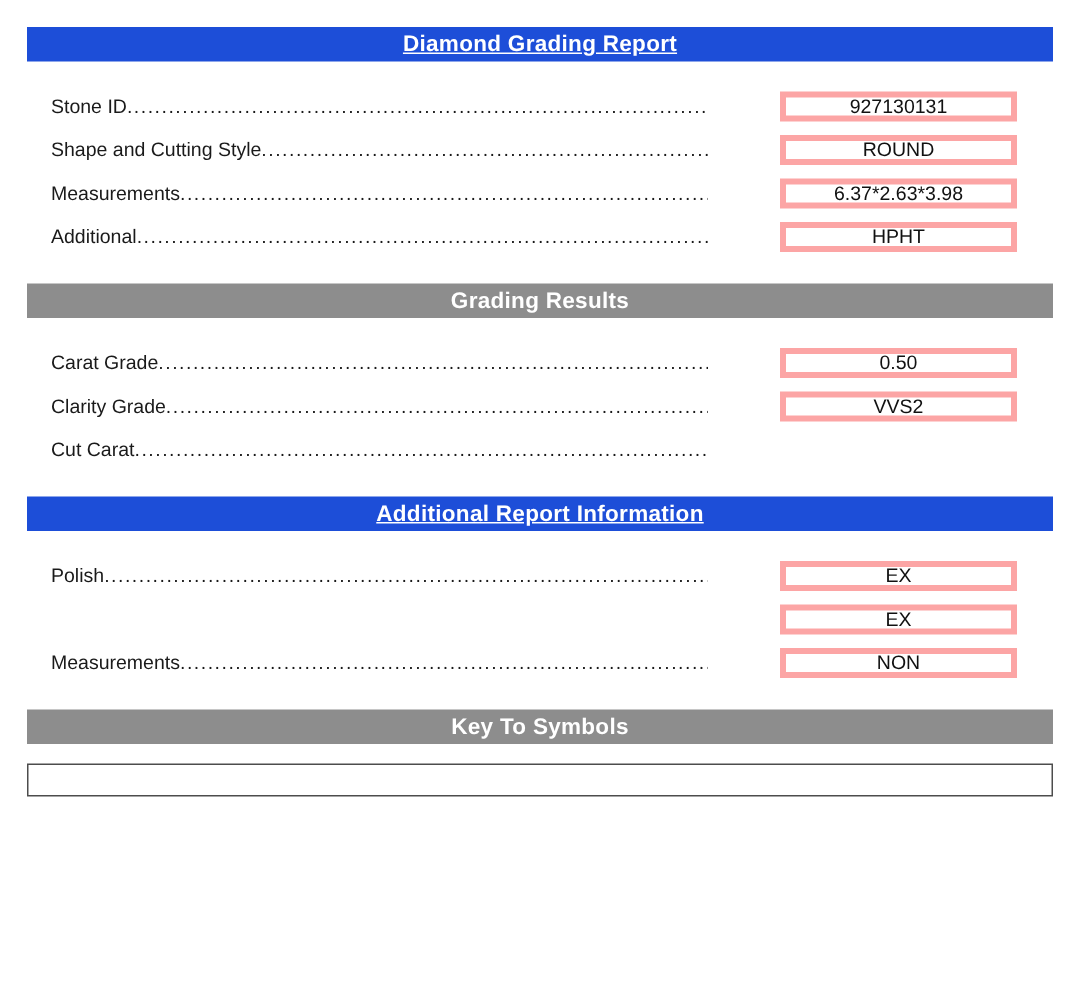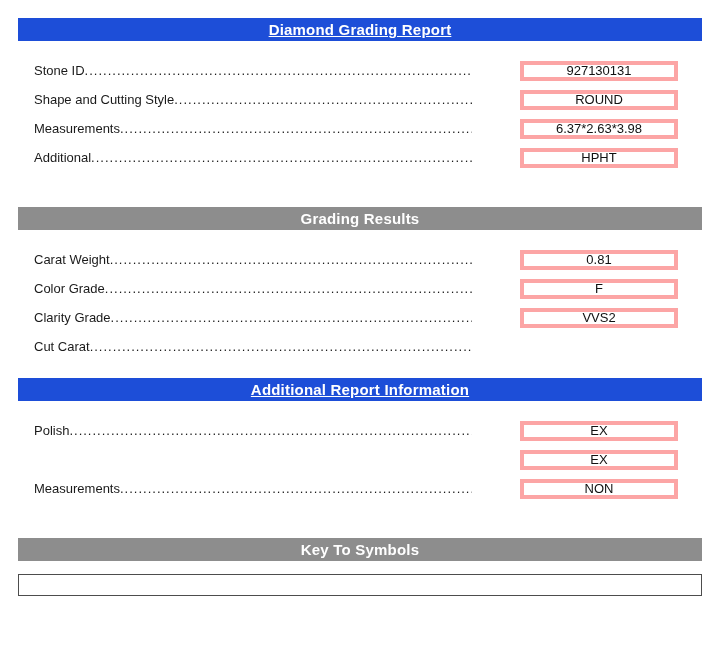--- a/index.html
+++ b/index.html
@@ -17,21 +17,21 @@
     height: 23px;
     display: flex;
     align-items: center;
     justify-content: center;
     color: #ffffff;
     font-weight: bold;
     font-size: 15px;
     letter-spacing: 0.2px;
   }
   .bar-navy { background: #1d4ed8; text-decoration: underline; }
-  .bar-gray { background: #8d8d8d; margin-top: 18px; }
+  .bar-gray { background: #8d8d8d; }
 
   .rows { padding: 15px 0 17px 16px; }
   .row {
     display: flex;
     align-items: center;
     height: 29px;
   }
   .leader {
     width: 438px;
     overflow: hidden;
@@ -89,26 +89,22 @@
       <div class="valuebox">HPHT</div>
     </div>
   </div>
 
   <div class="bar bar-gray">
     <span>Grading Results</span>
   </div>
 
   <div class="rows">
     <div class="row">
-      <div class="leader"><span>Carat Weight</span></div>
-      <div class="valuebox">0.81</div>
-    </div>
-    <div class="row">
-      <div class="leader"><span>Color Grade</span></div>
-      <div class="valuebox">F</div>
+      <div class="leader"><span>Carat Grade</span></div>
+      <div class="valuebox">0.50</div>
     </div>
     <div class="row">
       <div class="leader"><span>Clarity Grade</span></div>
       <div class="valuebox">VVS2</div>
     </div>
     <div class="row">
       <div class="leader"><span>Cut Carat</span></div>
     </div>
   </div>
 

